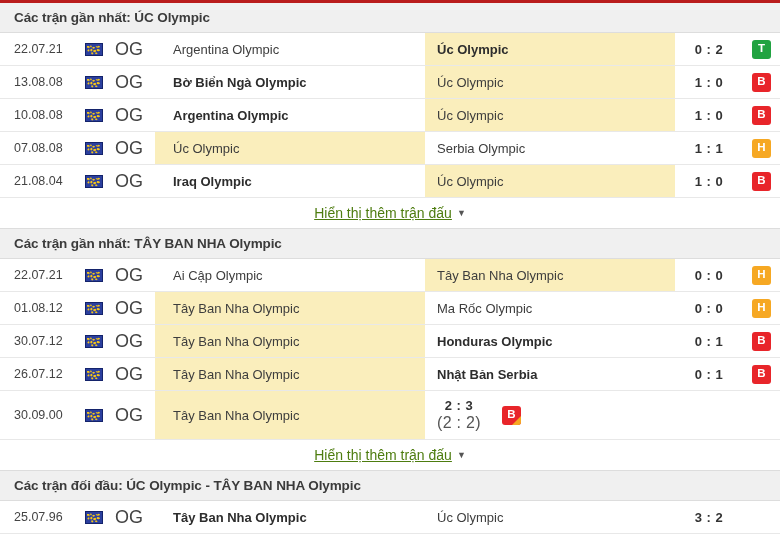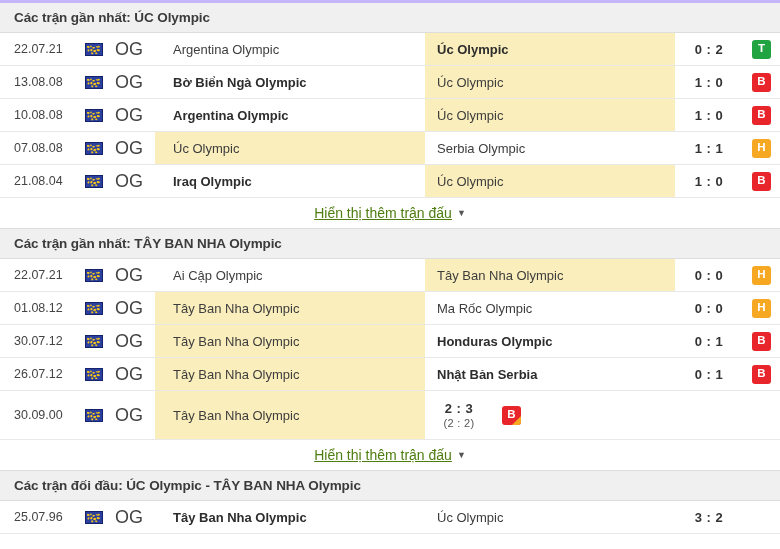--- a/index.html
+++ b/index.html
@@ -12,21 +12,21 @@
     height: 549px;
     font-family: "Liberation Sans", sans-serif;
     font-size: 13px;
     color: #333333;
     overflow: hidden;
   }
   .page {
     width: 780px;
     height: 549px;
     position: relative;
-    border-top: 3px solid #c4b5fd;
+    border-top: 3px solid #b91c1c;
     box-sizing: border-box;
     background: #fff;
   }
 
   
   .section-header {
     height: 30px;
     background: #f0f0f0;
     border-bottom: 1px solid #dddddd;
     display: flex;
@@ -99,21 +99,21 @@
     min-width: 68px;
     justify-content: center;
     flex-direction: column;
     font-weight: bold;
     font-size: 13px;
     color: #333;
     letter-spacing: 0.5px;
   }
   .c-score .sub {
     font-weight: normal;
-    font-size: 11px;
+    font-size: 16px;
     color: #555;
     margin-top: 1px;
     letter-spacing: 0.3px;
   }
   .c-badge {
     width: 37px;
     min-width: 37px;
     justify-content: center;
   }
 

